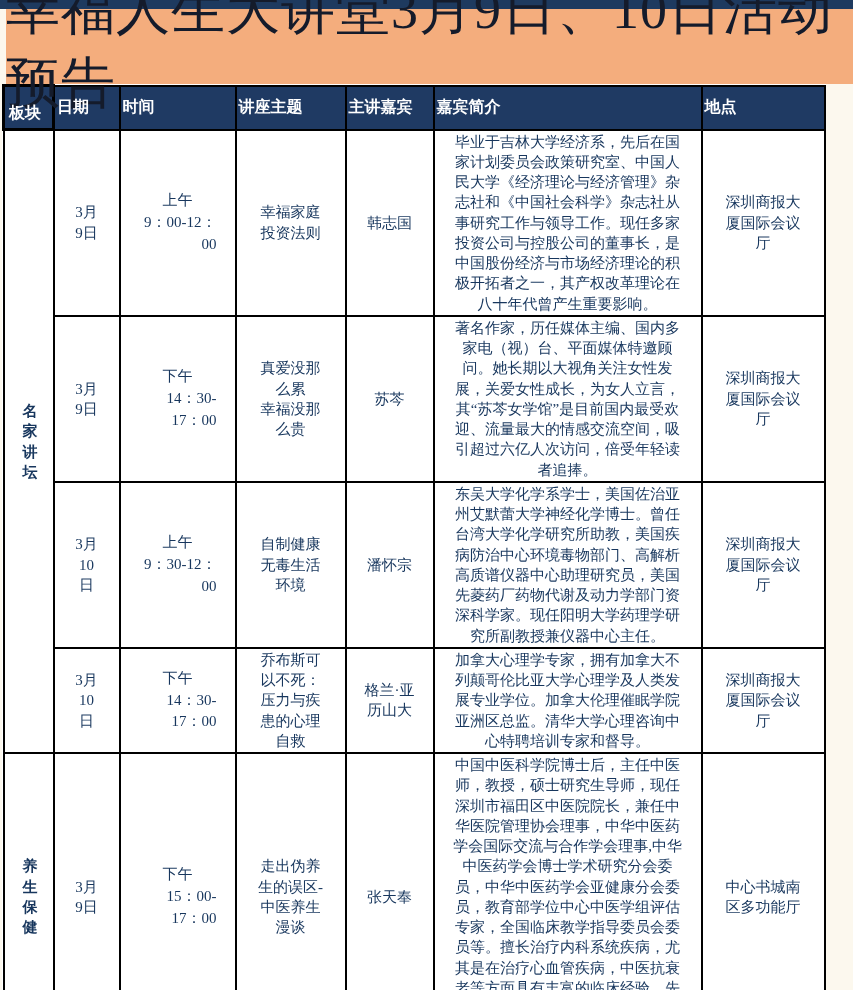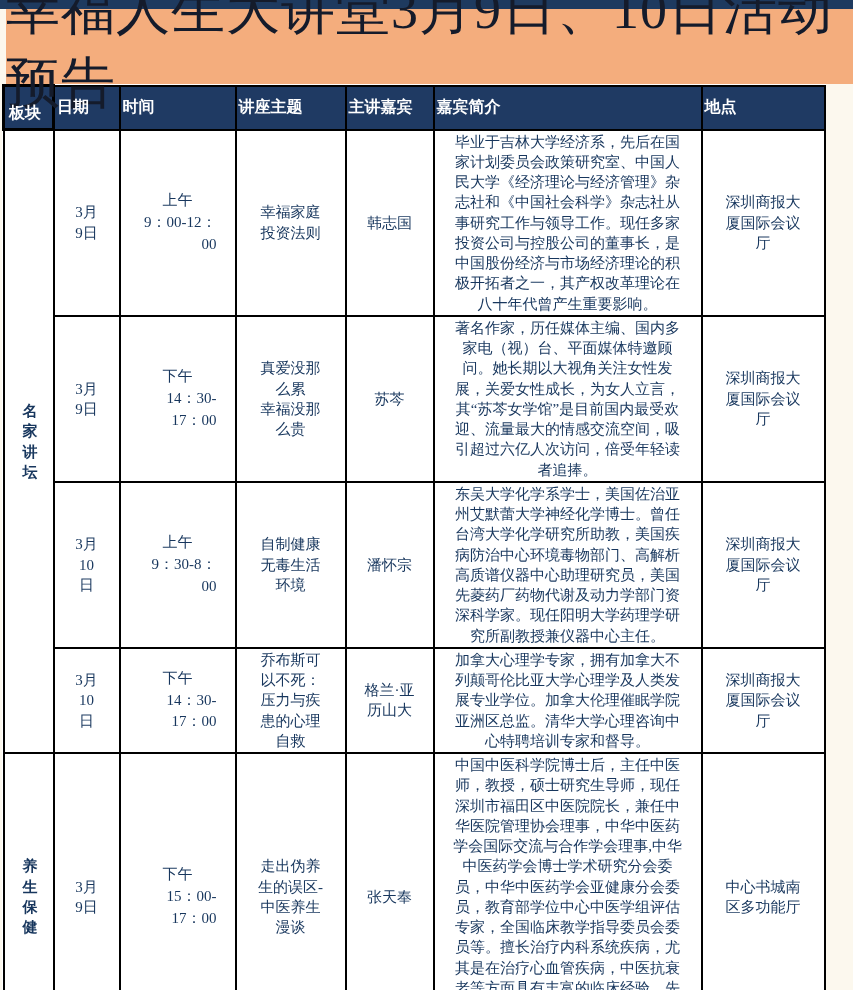--- a/index.html
+++ b/index.html
@@ -145,21 +145,21 @@
       <td class="topic">真爱没那么累
 幸福没那么贵</td>
       <td class="speaker">苏芩</td>
       <td class="bio">著名作家，历任媒体主编、国内多家电（视）台、平面媒体特邀顾问。她长期以大视角关注女性发展，关爱女性成长，为女人立言，其“苏芩女学馆”是目前国内最受欢迎、流量最大的情感交流空间，吸引超过六亿人次访问，倍受年轻读者追捧。</td>
       <td class="venue">深圳商报大厦国际会议厅</td>
     </tr>
     <tr class="r3">
       <td class="date">3月10日</td>
       <td class="time">
         <span class="period">上午</span>
-        <span class="range">9：30-8：00</span>
+        <span class="range">9：30-12：00</span>
       </td>
       <td class="topic">自制健康无毒生活环境</td>
       <td class="speaker">潘怀宗</td>
       <td class="bio">东吴大学化学系学士，美国佐治亚州艾默蕾大学神经化学博士。曾任台湾大学化学研究所助教，美国疾病防治中心环境毒物部门、高解析高质谱仪器中心助理研究员，美国先菱药厂药物代谢及动力学部门资深科学家。现任阳明大学药理学研究所副教授兼仪器中心主任。</td>
       <td class="venue">深圳商报大厦国际会议厅</td>
     </tr>
     <tr class="r4">
       <td class="date">3月10日</td>
       <td class="time">
         <span class="period">下午</span>

